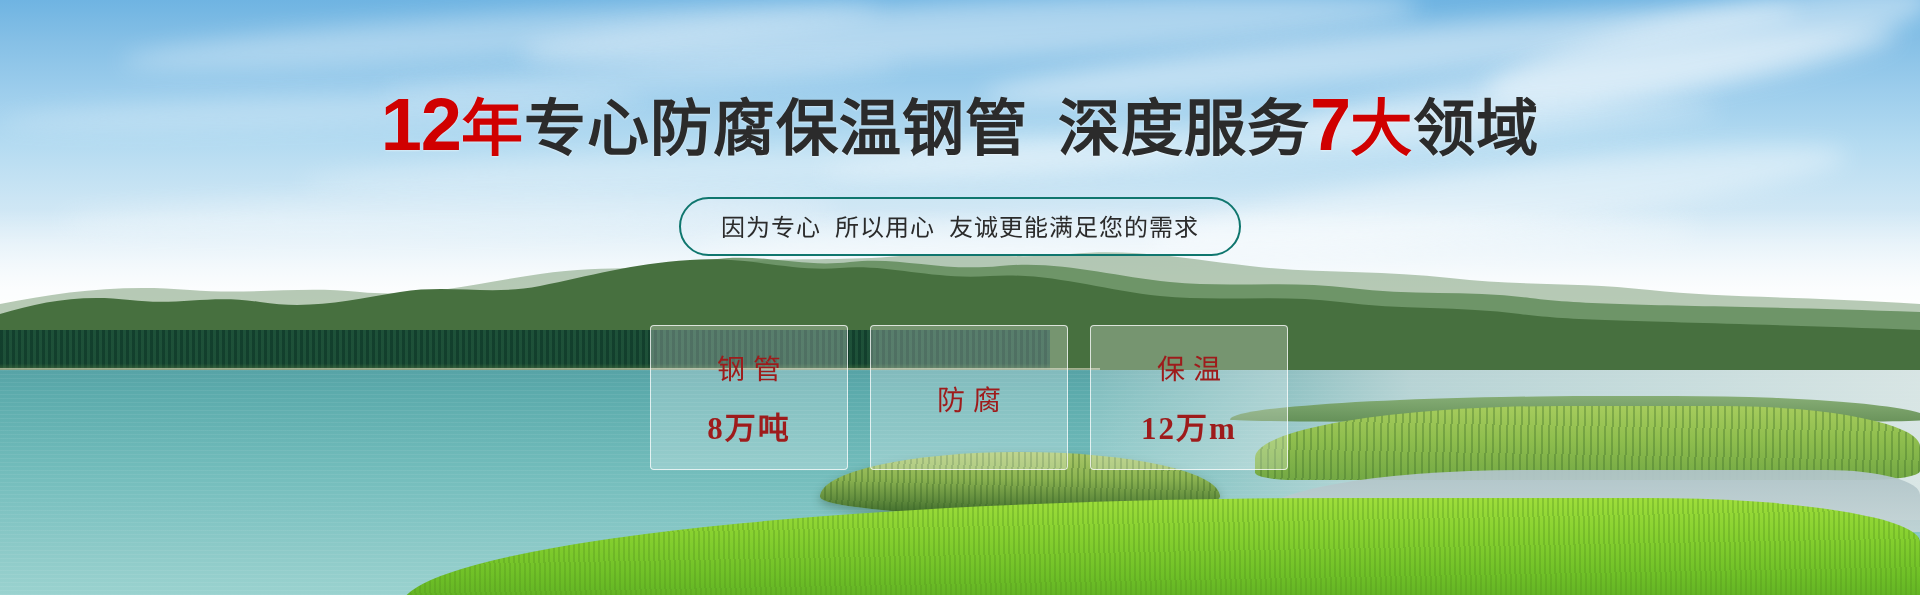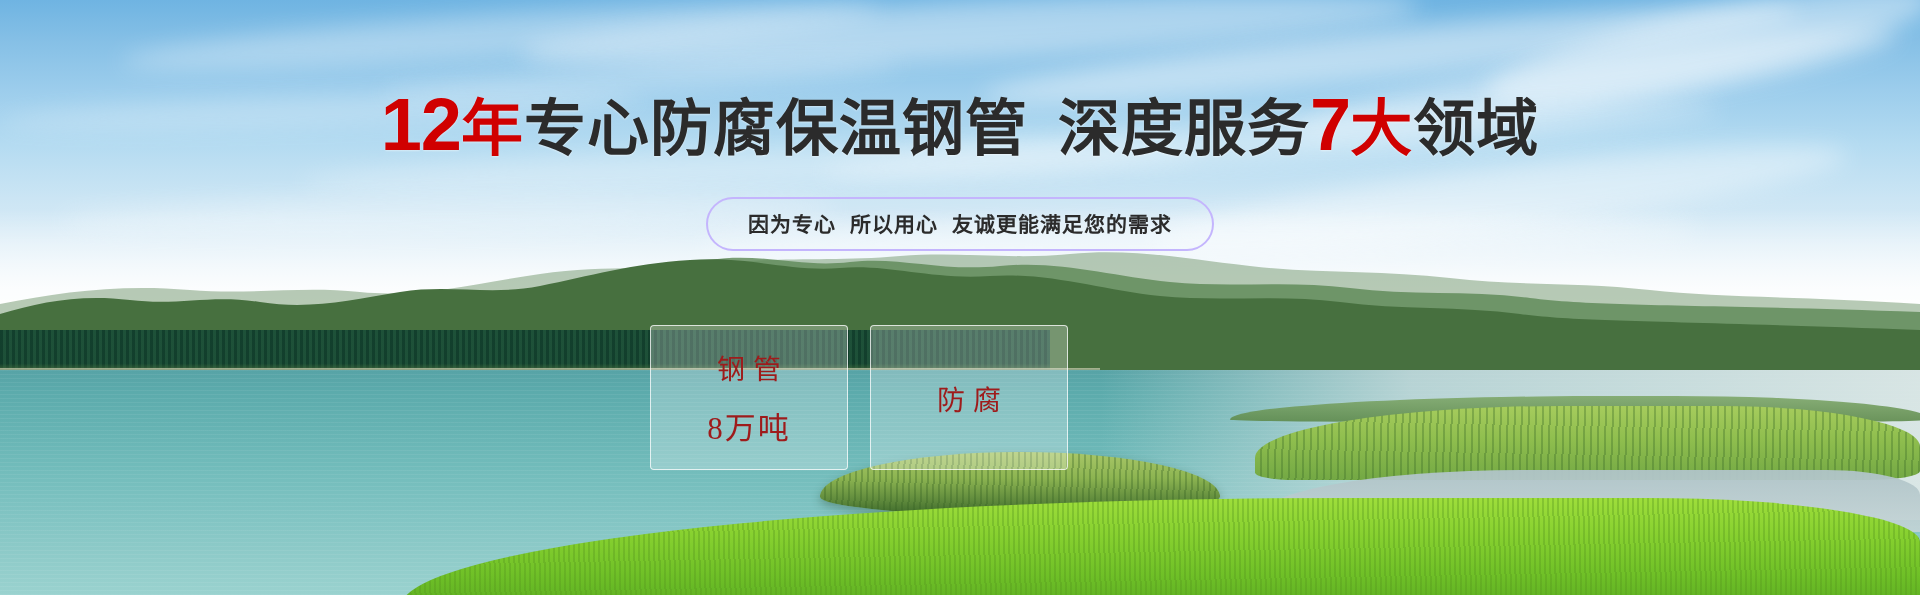--- a/index.html
+++ b/index.html
@@ -164,29 +164,28 @@
     font-size:74px;
     letter-spacing:-1px;
   }
   .headline .hl-gap{ display:inline-block; width:30px; }
 
   .subtitle-wrap{
     position:absolute; left:0; top:197px; width:1920px;
     display:flex; justify-content:center;
   }
   .subtitle{
-    border:2px solid #c4b5fd;
+    border:2px solid #0f766e;
     border-radius:40px;
     padding:9px 40px 11px;
-    font-size:21px;
+    font-size:24px;
     color:#2b2b2b;
     letter-spacing:1px;
     white-space:nowrap;
     background:rgba(255,255,255,0.04);
-    font-weight:bold;
   }
   .subtitle .st-gap{ display:inline-block; width:14px; }
 
   
   .cards{
     position:absolute; left:650px; top:325px; width:640px; height:145px;
     display:flex; gap:22px;
   }
   .card{
     width:198px; height:145px;
@@ -198,20 +197,21 @@
     gap:16px;
   }
   .card-label{
     font-size:28px; color:#9e1b1b; letter-spacing:8px;
     text-indent:8px;
     font-family:"Liberation Serif","DejaVu Serif",serif;
   }
   .card-value{
     font-size:31px; color:#9e1b1b; letter-spacing:2px;
     font-family:"Liberation Serif","DejaVu Serif",serif;
+    font-weight:bold;
   }
   .card-value sup{ font-size:.58em; vertical-align:super; }
 </style>
 </head>
 <body>
 
 <div class="banner">
 
   <div class="sky"></div>
   <div class="cloud cl1"></div>
@@ -291,16 +291,20 @@
 
     <div class="card">
       <div class="card-label">钢管</div>
       <div class="card-value"><span>8万吨</span></div>
     </div>
 
     <div class="card">
       <div class="card-label">防腐</div>
     </div>
 
+    <div class="card">
+      <div class="card-label">保温</div>
+      <div class="card-value"><span>12万m</span></div>
+    </div>
 
   </div>
 
 </div>
 
 </body></html>

